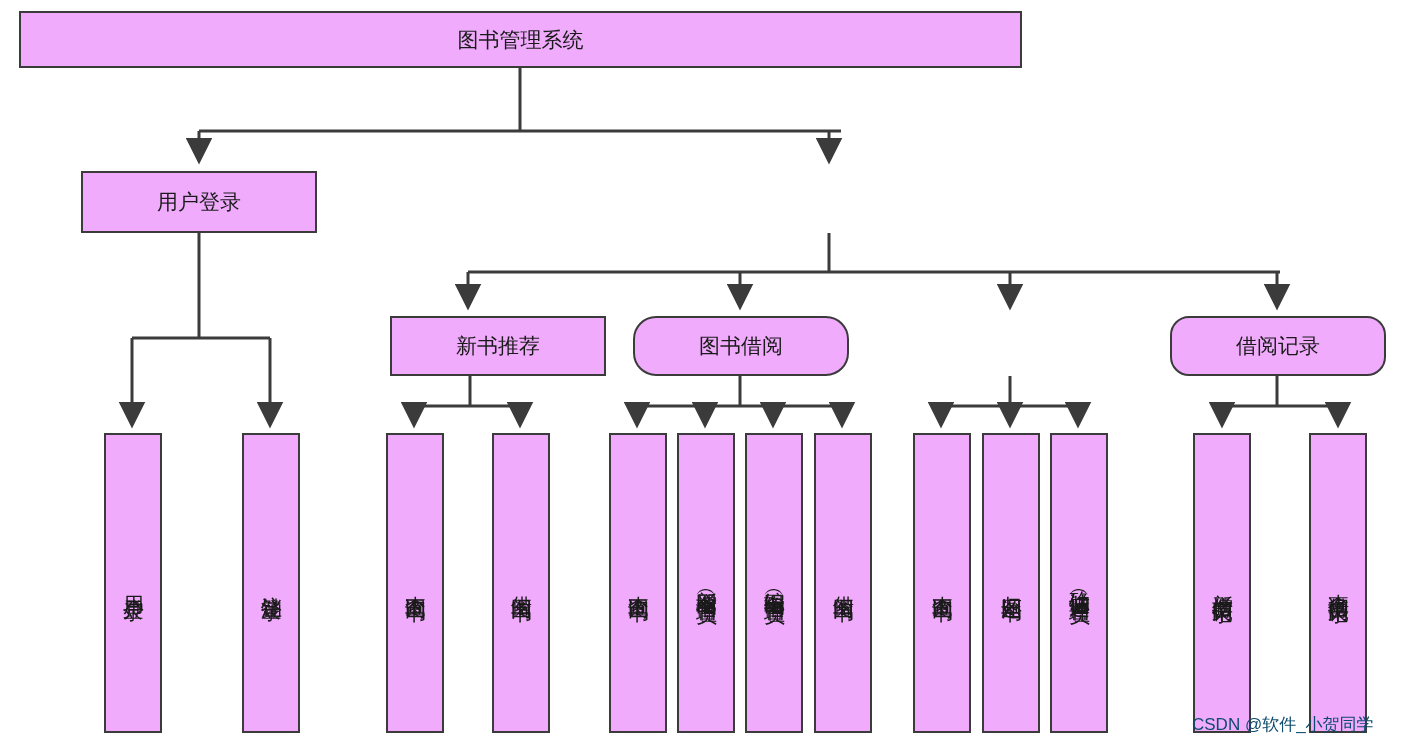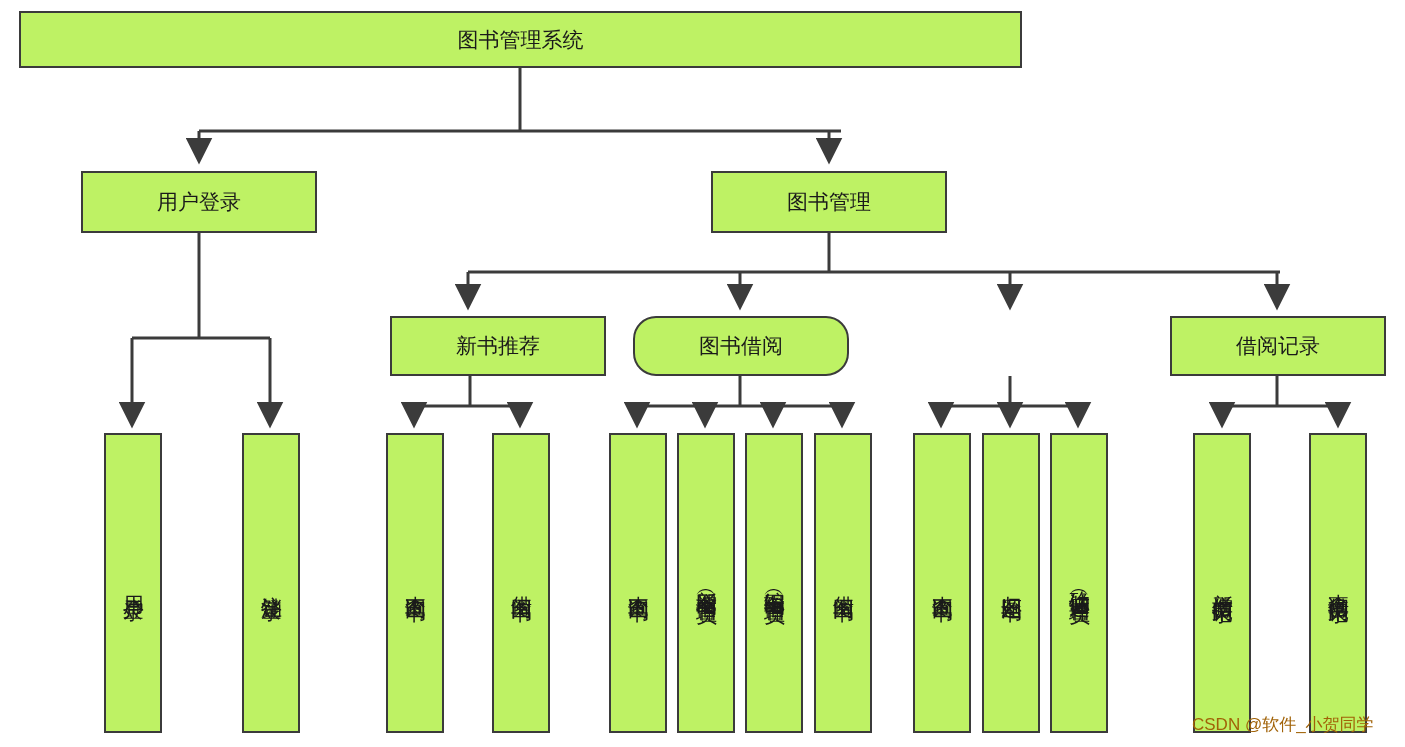--- a/index.html
+++ b/index.html
@@ -20,21 +20,21 @@
   svg#edges {
     position: absolute;
     left: 0;
     top: 0;
     width: 1405px;
     height: 747px;
   }
   .node {
     position: absolute;
     box-sizing: border-box;
-    background: #bef264;
+    background: #f0abfc;
     border: 2px solid #3b3b3b;
     display: flex;
     align-items: center;
     justify-content: center;
     z-index: 2;
   }
   .node-label {
     color: #1a1a1a;
     text-align: center;
     line-height: 1.22;
@@ -53,21 +53,21 @@
     font-size: 21px;
     letter-spacing: 2px;
     line-height: 1.18;
     max-height: 100%;
   }
   #watermark {
     position: absolute;
     left: 1192px;
     top: 713px;
     font-size: 17px;
-    color: #a16207;
+    color: #0c4a6e;
     white-space: nowrap;
     z-index: 3;
   }
 </style>
 </head>
 <body>
 
 <div id="canvas">
 
   <svg id="edges" viewBox="0 0 1405 747">
@@ -120,31 +120,28 @@
     </g>
   </svg>
 
   <div class="node h-node" style="left:19px; top:11px; width:1003px; height:57px;">
     <span class="node-label">图书管理系统</span>
   </div>
 
   <div class="node h-node" style="left:81px; top:171px; width:236px; height:62px;">
     <span class="node-label">用户登录</span>
   </div>
-  <div class="node h-node" style="left:711px; top:171px; width:236px; height:62px;">
-    <span class="node-label">图书管理</span>
-  </div>
 
   <div class="node h-node" style="left:362px; top:316px; width:216px; height:60px;margin-left:28px;">
     <span class="node-label">新书推荐</span>
   </div>
   <div class="node h-node" style="left:633px; top:316px; width:216px; height:60px;border-radius:23px;">
     <span class="node-label">图书借阅</span>
   </div>
-  <div class="node h-node" style="left:1170px; top:316px; width:216px; height:60px;">
+  <div class="node h-node" style="left:1170px; top:316px; width:216px; height:60px;border-radius:19px;">
     <span class="node-label">借阅记录</span>
   </div>
 
   <div class="node v-node" style="left:104px; top:433px; width:58px; height:300px;">
     <span class="node-label">用户登录</span>
   </div>
   <div class="node v-node" style="left:242px; top:433px; width:58px; height:300px;">
     <span class="node-label">注销登录</span>
   </div>
 

